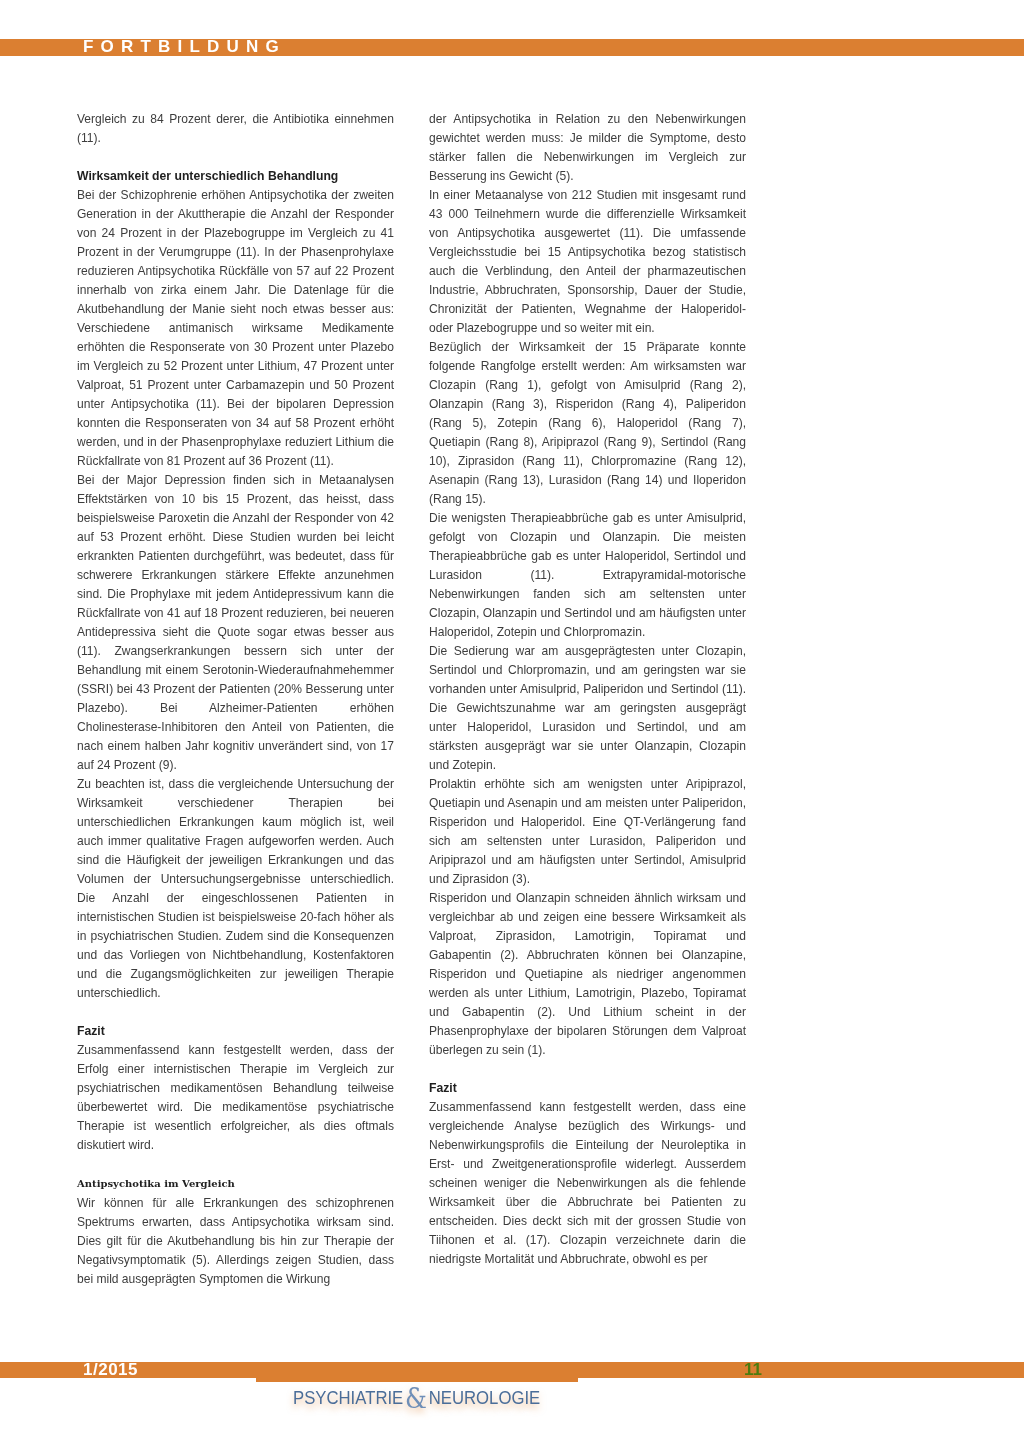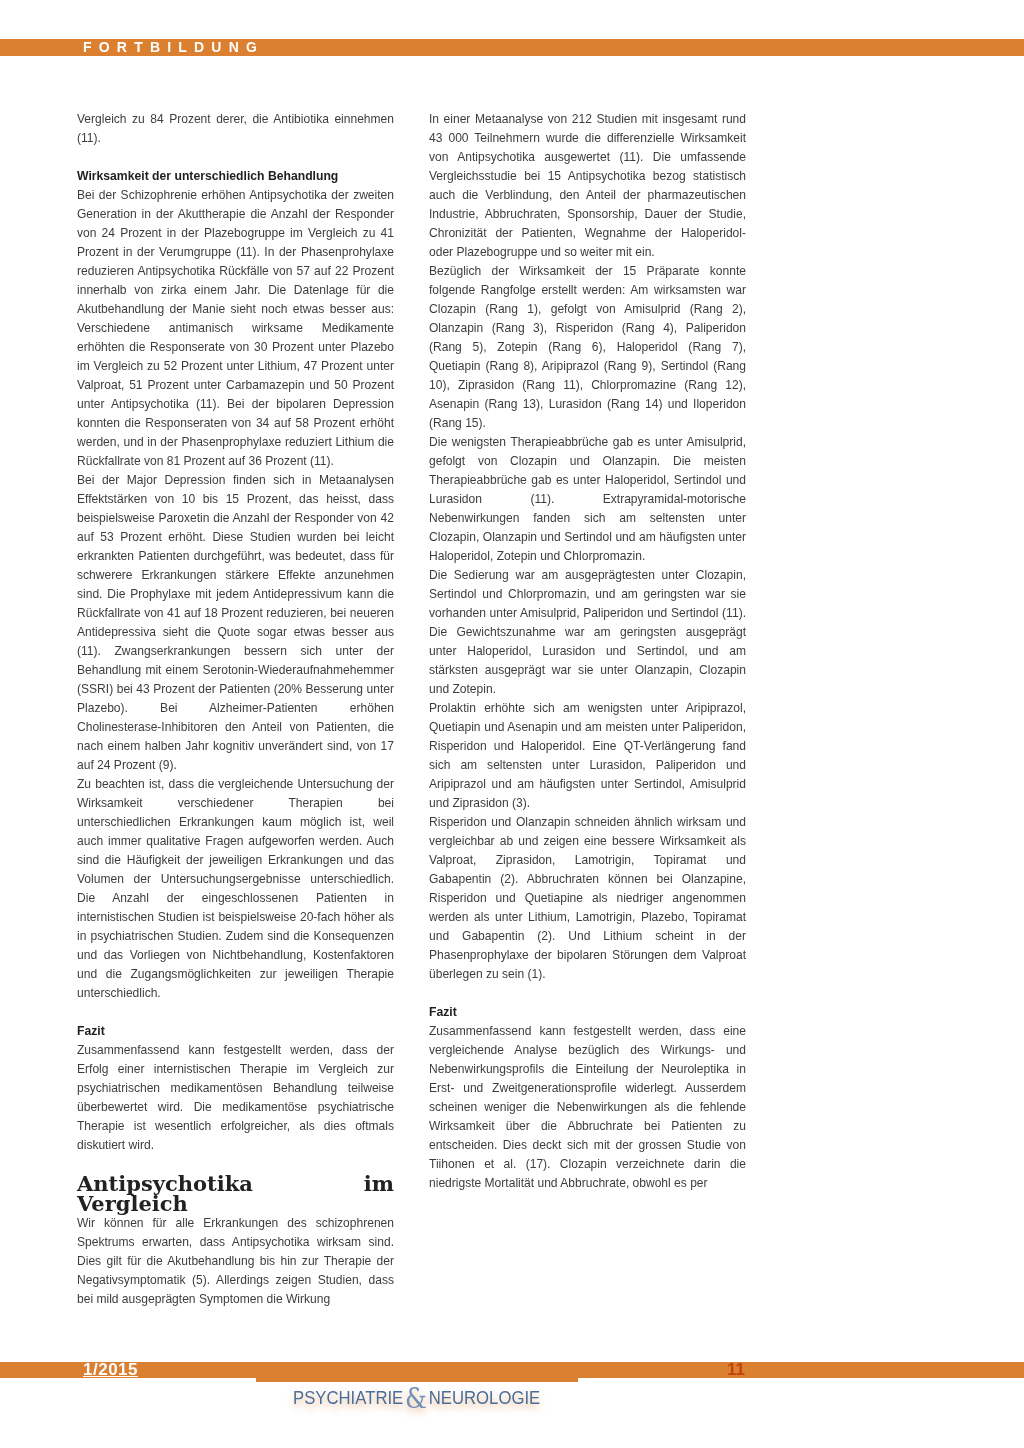--- a/index.html
+++ b/index.html
@@ -2,39 +2,39 @@
 <html><head>
 <meta charset="utf-8">
 <style>
   html, body { margin: 0; padding: 0; background: #ffffff; }
   body { width: 1024px; height: 1448px; position: relative; overflow: hidden;
          font-family: "DejaVu Sans", sans-serif; color: #3a3a3a; }
 
   .header-band { position: absolute; left: 0; top: 39px; width: 1024px; height: 17px;
                  background: #db7f31; }
   .header-label { position: absolute; left: 83px; top: 36px; font-family: "Liberation Sans", sans-serif;
-                  font-weight: bold; font-size: 14px; letter-spacing: 7.2px; color: #ffffff; line-height: 22px; }
+                  font-weight: bold; font-size: 17px; letter-spacing: 7.2px; color: #ffffff; line-height: 22px; }
 
   .column { position: absolute; top: 110px; width: 317px;
             font-family: "Liberation Sans", sans-serif; font-size: 12.05px; line-height: 19px;
             color: #3d3d3d; text-align: justify; hyphens: manual; }
   .col-left { left: 77px; }
   .col-right { left: 429px; }
   .column p { margin: 0; }
   .column h3 { margin: 19px 0 0 0; font-size: 12.2px; font-weight: bold; color: #1f1f1f; line-height: 19px; }
-  .column h2 { margin: 19px 0 0 0; font-family: "DejaVu Serif", serif; font-weight: bold; font-size: 21px;
+  .column h2 { margin: 19px 0 0 0; font-family: "DejaVu Serif", serif; font-weight: bold; font-size: 10px;
                color: #222222; line-height: 20px; }
   .column h2 + h3 { margin-top: 0; }
 
   .footer-band { position: absolute; left: 0; top: 1362px; width: 1024px; height: 16px; background: #db7f31; }
   .footer-band-center { position: absolute; left: 256px; top: 1362px; width: 322px; height: 20px; background: #db7f31; }
   .footer-issue { position: absolute; left: 83px; top: 1359px; font-family: "Liberation Sans", sans-serif;
-                  font-weight: bold; font-size: 17px; color: #ffffff; line-height: 22px; letter-spacing: 0.5px; text-decoration: underline; }
-  .footer-page { position: absolute; left: 727px; top: 1359px; font-family: "Liberation Sans", sans-serif;
-                 font-weight: bold; font-size: 17px; color: #c2410c; line-height: 22px; }
+                  font-weight: bold; font-size: 17px; color: #ffffff; line-height: 22px; letter-spacing: 0.5px; }
+  .footer-page { position: absolute; left: 744px; top: 1359px; font-family: "Liberation Sans", sans-serif;
+                 font-weight: bold; font-size: 17px; color: #4d7c0f; line-height: 22px; }
   .footer-logo { position: absolute; left: 293px; top: 1381px; font-family: "Liberation Sans", sans-serif;
                  font-size: 19px; color: #4a6d99; line-height: 28px; letter-spacing: 0px;
                  text-shadow: 0 4px 8px rgba(219,127,49,0.55); transform: scaleX(0.88); transform-origin: left center;
                  white-space: nowrap; }
   .footer-logo .amp { font-family: "DejaVu Serif", serif; font-size: 28px; color: #6f8fb8; margin: 0 2px;
                       position: relative; top: 4px; }
 </style>
 </head>
 <body>
 
@@ -46,20 +46,21 @@
     <h3>Wirksamkeit der unterschiedlich Behandlung</h3>
     <p>Bei der Schizophrenie erhöhen Antipsychotika der zweiten Generation in der Akuttherapie die Anzahl der Responder von 24 Prozent in der Plazebogruppe im Vergleich zu 41 Prozent in der Verumgruppe (11). In der Phasenprohylaxe reduzieren Antipsychotika Rückfälle von 57 auf 22 Prozent innerhalb von zirka einem Jahr. Die Datenlage für die Akutbehandlung der Manie sieht noch etwas besser aus: Verschiedene antimanisch wirksame Medikamente erhöhten die Responserate von 30 Prozent unter Plazebo im Vergleich zu 52 Prozent unter Lithium, 47 Prozent unter Valproat, 51 Prozent unter Carbamazepin und 50 Prozent unter Antipsychotika (11). Bei der bipolaren Depression konnten die Responseraten von 34 auf 58 Prozent erhöht werden, und in der Phasenprophylaxe reduziert Lithium die Rückfallrate von 81 Prozent auf 36 Prozent (11).</p>
     <p>Bei der Major Depression finden sich in Metaanalysen Effektstärken von 10 bis 15 Prozent, das heisst, dass beispielsweise Paroxetin die Anzahl der Responder von 42 auf 53 Prozent erhöht. Diese Studien wurden bei leicht erkrankten Patienten durchgeführt, was bedeutet, dass für schwerere Erkrankungen stärkere Effekte anzunehmen sind. Die Prophylaxe mit jedem Antidepressivum kann die Rückfallrate von 41 auf 18 Prozent reduzieren, bei neueren Antidepressiva sieht die Quote sogar etwas besser aus (11). Zwangserkrankungen bessern sich unter der Behandlung mit einem Serotonin-Wiederaufnahmehemmer (SSRI) bei 43 Prozent der Patienten (20% Besserung unter Plazebo). Bei Alzheimer-Patienten erhöhen Cholinesterase-Inhibitoren den Anteil von Patienten, die nach einem halben Jahr kognitiv unverändert sind, von 17 auf 24 Prozent (9).</p>
     <p>Zu beachten ist, dass die vergleichende Untersuchung der Wirksamkeit verschiedener Therapien bei unterschiedlichen Erkrankungen kaum möglich ist, weil auch immer qualitative Fragen aufgeworfen werden. Auch sind die Häufigkeit der jeweiligen Erkrankungen und das Volumen der Untersuchungsergebnisse unterschiedlich. Die Anzahl der eingeschlossenen Patienten in internistischen Studien ist beispielsweise 20-fach höher als in psychiatrischen Studien. Zudem sind die Konsequenzen und das Vorliegen von Nichtbehandlung, Kostenfaktoren und die Zugangsmöglichkeiten zur jeweiligen Therapie unterschiedlich.</p>
     <h3>Fazit</h3>
     <p>Zusammenfassend kann festgestellt werden, dass der Erfolg einer internistischen Therapie im Vergleich zur psychiatrischen medikamentösen Behandlung teilweise überbewertet wird. Die medikamentöse psychiatrische Therapie ist wesentlich erfolgreicher, als dies oftmals diskutiert wird.</p>
     <h2>Antipsychotika im Vergleich</h2>
     <p>Wir können für alle Erkrankungen des schizophrenen Spektrums erwarten, dass Antipsychotika wirksam sind. Dies gilt für die Akutbehandlung bis hin zur Therapie der Negativsymptomatik (5). Allerdings zeigen Studien, dass bei mild ausgeprägten Symptomen die Wirkung</p>
   </div>
 <div class="column col-right">
+    <p>der Antipsychotika in Relation zu den Nebenwirkungen gewichtet werden muss: Je milder die Symptome, desto stärker fallen die Nebenwirkungen im Vergleich zur Besserung ins Gewicht (5).</p>
     <p>In einer Metaanalyse von 212 Studien mit insgesamt rund 43 000 Teilnehmern wurde die differenzielle Wirksamkeit von Antipsychotika ausgewertet (11). Die umfassende Vergleichsstudie bei 15 Antipsychotika bezog statistisch auch die Verblindung, den Anteil der pharmazeutischen Industrie, Abbruchraten, Sponsorship, Dauer der Studie, Chronizität der Patienten, Wegnahme der Haloperidol- oder Plazebogruppe und so weiter mit ein.</p>
     <p>Bezüglich der Wirksamkeit der 15 Präparate konnte folgende Rangfolge erstellt werden: Am wirksamsten war Clozapin (Rang 1), gefolgt von Amisulprid (Rang 2), Olanzapin (Rang 3), Risperidon (Rang 4), Paliperidon (Rang 5), Zotepin (Rang 6), Haloperidol (Rang 7), Quetiapin (Rang 8), Aripiprazol (Rang 9), Sertindol (Rang 10), Ziprasidon (Rang 11), Chlorpromazine (Rang 12), Asenapin (Rang 13), Lurasidon (Rang 14) und Iloperidon (Rang 15).</p>
     <p>Die wenigsten Therapieabbrüche gab es unter Amisulprid, gefolgt von Clozapin und Olanzapin. Die meisten Therapieabbrüche gab es unter Haloperidol, Sertindol und Lurasidon (11). Extrapyramidal-motorische Nebenwirkungen fanden sich am seltensten unter Clozapin, Olanzapin und Sertindol und am häufigsten unter Haloperidol, Zotepin und Chlorpromazin.</p>
     <p>Die Sedierung war am ausgeprägtesten unter Clozapin, Sertindol und Chlorpromazin, und am geringsten war sie vorhanden unter Amisulprid, Paliperidon und Sertindol (11). Die Gewichtszunahme war am geringsten ausgeprägt unter Haloperidol, Lurasidon und Sertindol, und am stärksten ausgeprägt war sie unter Olanzapin, Clozapin und Zotepin.</p>
     <p>Prolaktin erhöhte sich am wenigsten unter Aripiprazol, Quetiapin und Asenapin und am meisten unter Paliperidon, Risperidon und Haloperidol. Eine QT-Verlängerung fand sich am seltensten unter Lurasidon, Paliperidon und Aripiprazol und am häufigsten unter Sertindol, Amisulprid und Ziprasidon (3).</p>
     <p>Risperidon und Olanzapin schneiden ähnlich wirksam und vergleichbar ab und zeigen eine bessere Wirksamkeit als Valproat, Ziprasidon, Lamotrigin, Topiramat und Gabapentin (2). Abbruchraten können bei Olanzapine, Risperidon und Quetiapine als niedriger angenommen werden als unter Lithium, Lamotrigin, Plazebo, Topiramat und Gabapentin (2). Und Lithium scheint in der Phasenprophylaxe der bipolaren Störungen dem Valproat überlegen zu sein (1).</p>
     <h3>Fazit</h3>
     <p>Zusammenfassend kann festgestellt werden, dass eine vergleichende Analyse bezüglich des Wirkungs- und Nebenwirkungsprofils die Einteilung der Neuroleptika in Erst- und Zweitgenerationsprofile widerlegt. Ausserdem scheinen weniger die Nebenwirkungen als die fehlende Wirksamkeit über die Abbruchrate bei Patienten zu entscheiden. Dies deckt sich mit der grossen Studie von Tiihonen et al. (17). Clozapin verzeichnete darin die niedrigste Mortalität und Abbruchrate, obwohl es per</p>
   </div>
 

